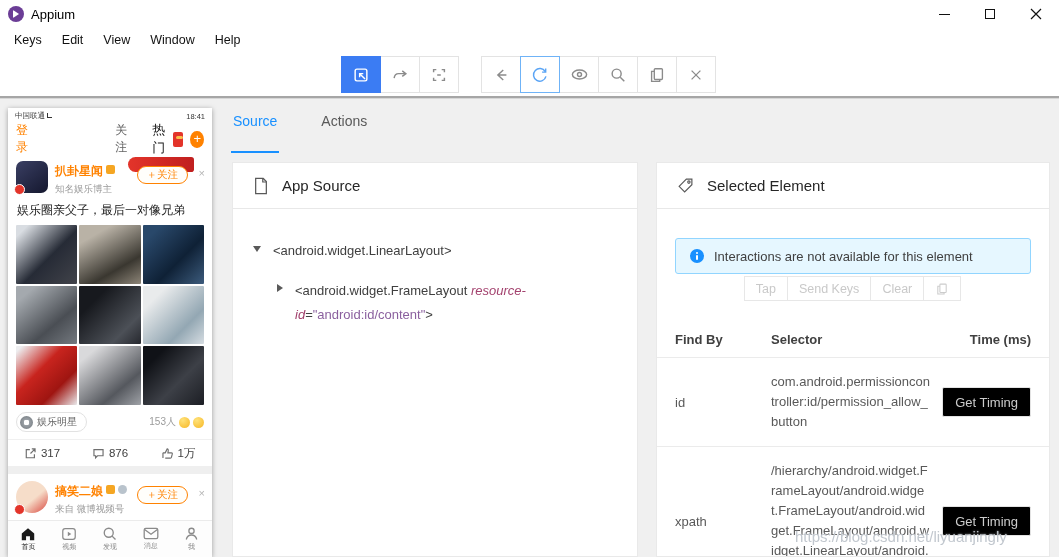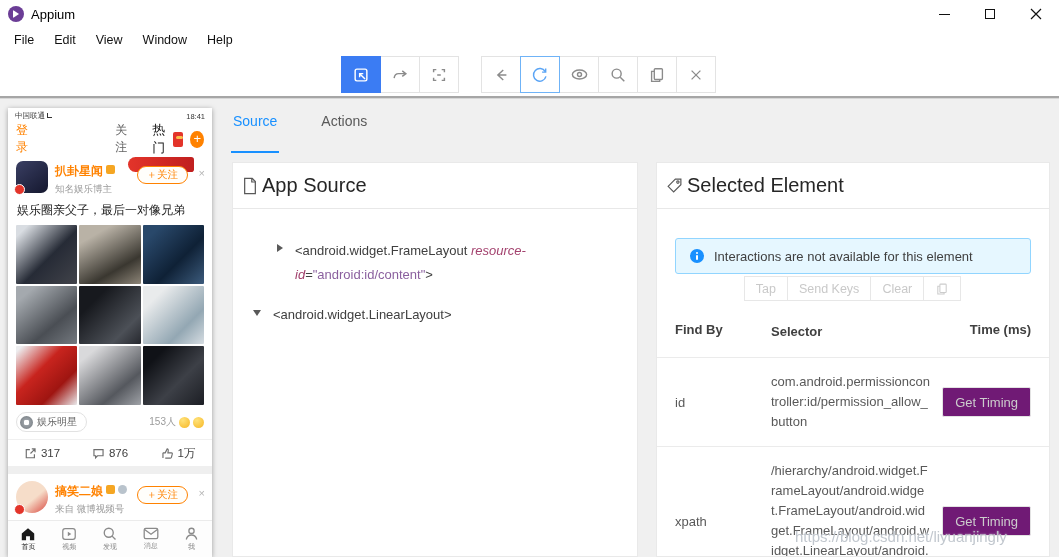--- a/index.html
+++ b/index.html
@@ -90,21 +90,21 @@
   
   .insp-tabs { position:absolute; left:233px; top:14px; display:flex; gap:44px; font-size:14px; }
   .insp-tab { color:#595959; padding-bottom:24px; position:relative; }
   .insp-tab.active { color:#1890ff; }
   .insp-tab.active::after { content:""; position:absolute; left:-2px; right:-2px; bottom:0; height:2px; background:#1890ff; }
 
   
   .card { position:absolute; top:63px; background:#fff; border:1px solid #e9e9e9; overflow:hidden; }
   .card-src { left:232px; width:406px; height:395px; }
   .card-sel { left:656px; width:394px; height:395px; }
-  .card-header { height:46px; display:flex; align-items:center; gap:4px; padding:0 9px; border-bottom:1px solid #e8e8e8; font-size:20px; color:#262626; }
+  .card-header { height:46px; display:flex; align-items:center; gap:13px; padding:0 20px; border-bottom:1px solid #e8e8e8; font-size:15px; color:#262626; }
   .card-header svg { color:#595959; flex:0 0 auto; }
 
   
   .tree { padding:30px 20px; font-size:13px; color:#404040; }
   .tree-row { display:flex; align-items:flex-start; line-height:20px; }
   .tree-row + .tree-row { margin-top:16px; }
   .tree-row.nested { margin-left:24px; }
   .caret { flex:0 0 auto; margin:7px 12px 0 0; width:0; height:0; }
   .caret.down { border-left:4.5px solid transparent; border-right:4.5px solid transparent; border-top:6px solid #595959; }
   .caret.right { border-top:4.5px solid transparent; border-bottom:4.5px solid transparent; border-left:6px solid #595959; margin-top:5px; }
@@ -115,26 +115,26 @@
   
   .alert { margin:29px 18px 0; height:36px; background:#e6f7ff; border:1px solid #91d5ff; border-radius:3px; display:flex; align-items:center; padding:0 14px; gap:10px; font-size:13px; color:#404040; }
   .info-ic { width:14px; height:14px; border-radius:50%; background:#1890ff; position:relative; flex:0 0 auto; }
   .info-ic::before { content:""; position:absolute; left:6px; top:3px; width:2px; height:2px; background:#fff; border-radius:50%; }
   .info-ic::after { content:""; position:absolute; left:6px; top:6px; width:2px; height:5px; background:#fff; border-radius:1px; }
   .sel-actions { display:flex; justify-content:center; margin-top:2px; }
   .sel-btn { height:25px; padding:8px 11px; background:#fff; border:1px solid #e7e7e7; color:#c9c9c9; font-size:12.5px; margin-left:-1px; display:flex; align-items:center; }
   .sel-btn svg { color:#cccccc; }
 
   .tbl { margin-top:21px; font-size:13px; color:#595959; }
-  .tbl-head { display:flex; height:36px; padding:0 18px; border-bottom:1px solid #ebebeb; color:#404040; font-weight:bold; }
+  .tbl-head { display:flex; align-items:center; height:36px; padding:0 18px; border-bottom:1px solid #ebebeb; color:#404040; font-weight:bold; }
   .tc1 { width:96px; flex:0 0 auto; }
   .tc2 { width:160px; flex:0 0 auto; word-break:break-all; line-height:20px; }
   .tc3 { flex:1; text-align:right; }
   .tbl-row { display:flex; align-items:center; padding:14px 18px; border-bottom:1px solid #ebebeb; }
-  .get-timing { height:30px; padding:0 12px; background:#701a75; border:1px solid #e3e3e3; border-radius:2px; color:#ccc; font-size:13px; }
+  .get-timing { height:30px; padding:0 12px; background:#000000; border:1px solid #e3e3e3; border-radius:2px; color:#ccc; font-size:13px; }
 
   .watermark { position:absolute; left:795px; top:429px; font-size:15px; color:rgba(190,196,203,.95); white-space:nowrap; z-index:5; text-shadow:0 0 2px rgba(255,255,255,.8); }
 </style>
 </head>
 <body>
 
 <div class="app">
 
   <div class="titlebar">
     <span class="app-logo"></span>
@@ -148,21 +148,21 @@
         </div>
       <div class="win-btn">
         <svg width="12" height="12" viewBox="0 0 12 12">
             <path d="M1 1 L11 11 M11 1 L1 11" stroke="#111" stroke-width="1.2" fill="none"></path>
           </svg>
       </div>
     </div>
   </div>
 
   <div class="menubar">
-    <span class="menu-item">File</span>
+    <span class="menu-item">Keys</span>
     <span class="menu-item">Edit</span>
     <span class="menu-item">View</span>
     <span class="menu-item">Window</span>
     <span class="menu-item">Help</span>
   </div>
 
   <div class="toolbar">
     <div class="tb-group tb-g1">
       <div class="tb-btn active">
         <svg width="18" height="18" viewBox="0 0 20 20" fill="none" stroke="currentColor" stroke-width="1.6">
@@ -357,27 +357,27 @@
 
     <div class="card card-src">
       <div class="card-header">
         <svg width="16" height="18" viewBox="0 0 18 20" fill="none" stroke="currentColor" stroke-width="1.4">
             <path d="M3 1.5 h8.5 L15 5 v13.5 H3 z"></path>
             <path d="M11 1.5 V5.5 H15"></path>
           </svg>
         <span>App Source</span>
       </div>
       <div class="tree">
+        <div class="tree-row">
+          <span class="caret down"></span>
+          <span class="code">&lt;android.widget.LinearLayout&gt;</span>
+        </div>
         <div class="tree-row nested">
           <span class="caret right"></span>
           <span class="code"><span>&lt;android.widget.FrameLayout </span><span class="attr">resource-id</span><span>=</span><span class="val">"android:id/content"</span><span>&gt;</span></span>
-        </div>
-        <div class="tree-row">
-          <span class="caret down"></span>
-          <span class="code">&lt;android.widget.LinearLayout&gt;</span>
         </div>
       </div>
     </div>
 
     <div class="card card-sel">
       <div class="card-header">
         <svg width="17" height="17" viewBox="0 0 20 20" fill="none" stroke="currentColor" stroke-width="1.4">
             <path d="M2.5 11 L11 2.5 h6.5 V9 L9 17.5 z"></path>
             <circle cx="14" cy="6" r="1.4"></circle>
           </svg>

